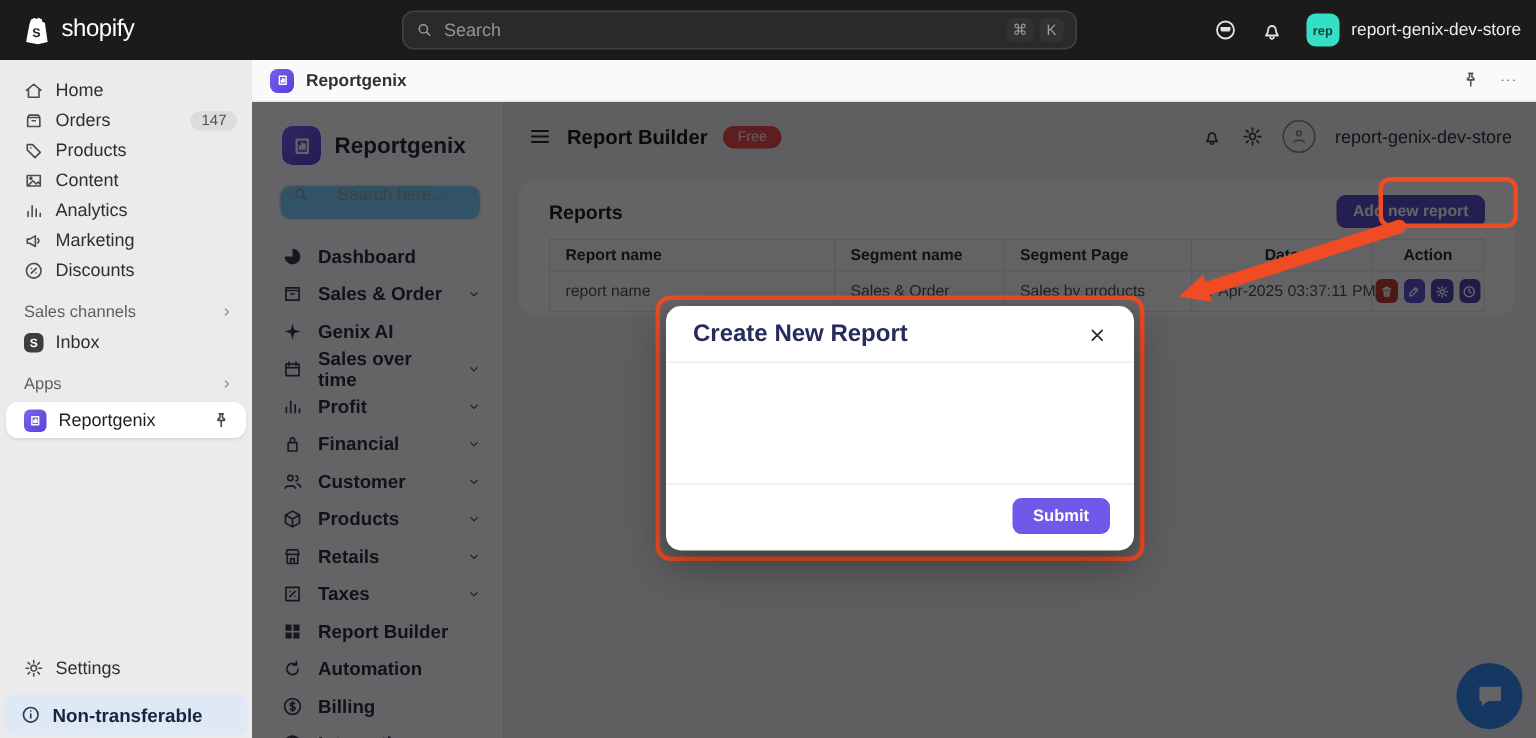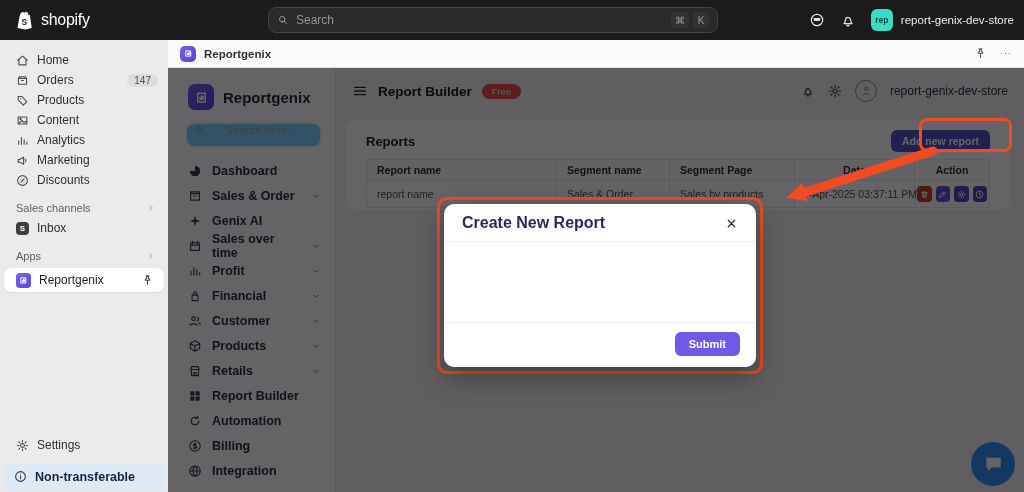--- a/index.html
+++ b/index.html
@@ -350,20 +350,29 @@
           <span>Products</span>
           <svg class="ic chev" viewBox="0 0 24 24">
             <path d="M7 10l5 5 5-5"></path>
           </svg>
         </div>
         <div class="as-item">
           <svg class="ic" viewBox="0 0 24 24">
             <path d="M4.5 9.5 6 4.5h12l1.5 5 M6 9.5V20h12V9.5 M10 20v-5.5h4V20 M4.5 9.5h15"></path>
           </svg>
           <span>Retails</span>
+          <svg class="ic chev" viewBox="0 0 24 24">
+            <path d="M7 10l5 5 5-5"></path>
+          </svg>
+        </div>
+        <div class="as-item">
+          <svg class="ic" viewBox="0 0 24 24">
+            <path d="M4.5 4.5h15v15h-15z M9 15l6-6 M9.3 9.3h.01 M14.7 14.7h.01"></path>
+          </svg>
+          <span>Taxes</span>
           <svg class="ic chev" viewBox="0 0 24 24">
             <path d="M7 10l5 5 5-5"></path>
           </svg>
         </div>
         <div class="as-item">
           <svg class="ic fill" viewBox="0 0 24 24">
             <path d="M4 4h7v7H4z M13 4h7v7h-7z M4 13h7v7H4z M13 13h7v7h-7z"></path>
           </svg>
           <span>Report Builder</span>
         </div>

